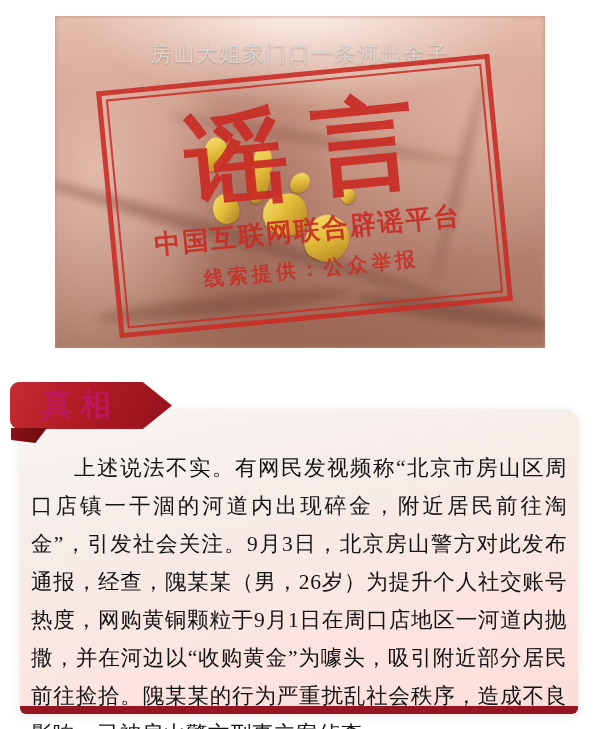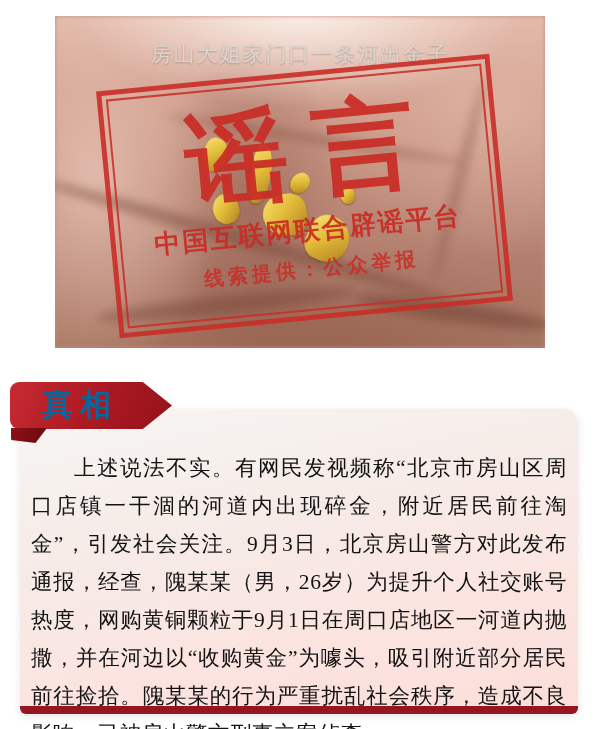--- a/index.html
+++ b/index.html
@@ -41,21 +41,21 @@
     letter-spacing:26px;padding-left:26px;color:rgba(201,43,37,.95);}
   .stamp-org{margin-top:8px;font-size:26px;font-weight:800;letter-spacing:2px;color:rgba(201,43,37,.95);}
   .stamp-hint{margin-top:8px;font-size:20px;font-weight:800;letter-spacing:4px;color:rgba(201,43,37,.88);}
 
   
   .badge{position:absolute;left:10px;top:366px;width:162px;height:47px;z-index:3;}
   .badge-shape{position:absolute;inset:0;border-radius:9px 0 0 9px;
     background:linear-gradient(115deg,#c62b33 0%,#b01b24 45%,#94121a 100%);
     clip-path:polygon(0 0,82% 0,100% 50%,82% 100%,0 100%);}
   .badge-label{position:absolute;left:0;top:0;width:82%;height:47px;line-height:46px;text-align:center;
-    color:#0369a1;font-family:"Liberation Serif",serif;font-weight:bold;font-size:31px;letter-spacing:7px;text-indent:7px;}
+    color:#be185d;font-family:"Liberation Serif",serif;font-weight:bold;font-size:31px;letter-spacing:7px;text-indent:7px;}
   .badge-fold{position:absolute;left:1px;top:46px;width:36px;height:15px;
     background:linear-gradient(100deg,#8d1118,#6d090f);
     clip-path:polygon(0 0,100% 0,68% 100%,0 80%);border-radius:0 0 4px 5px;}
 
   
   .card{position:absolute;left:20px;top:393px;width:558px;height:297px;
     border-radius:14px 14px 6px 6px;
     background:linear-gradient(168deg,#f7f6f4 0%,#f6ece8 35%,#fbe5e1 68%,#fcdeda 100%);
     border-bottom:8px solid #951521;
     box-shadow:0 2px 8px rgba(0,0,0,.10);z-index:2;}

